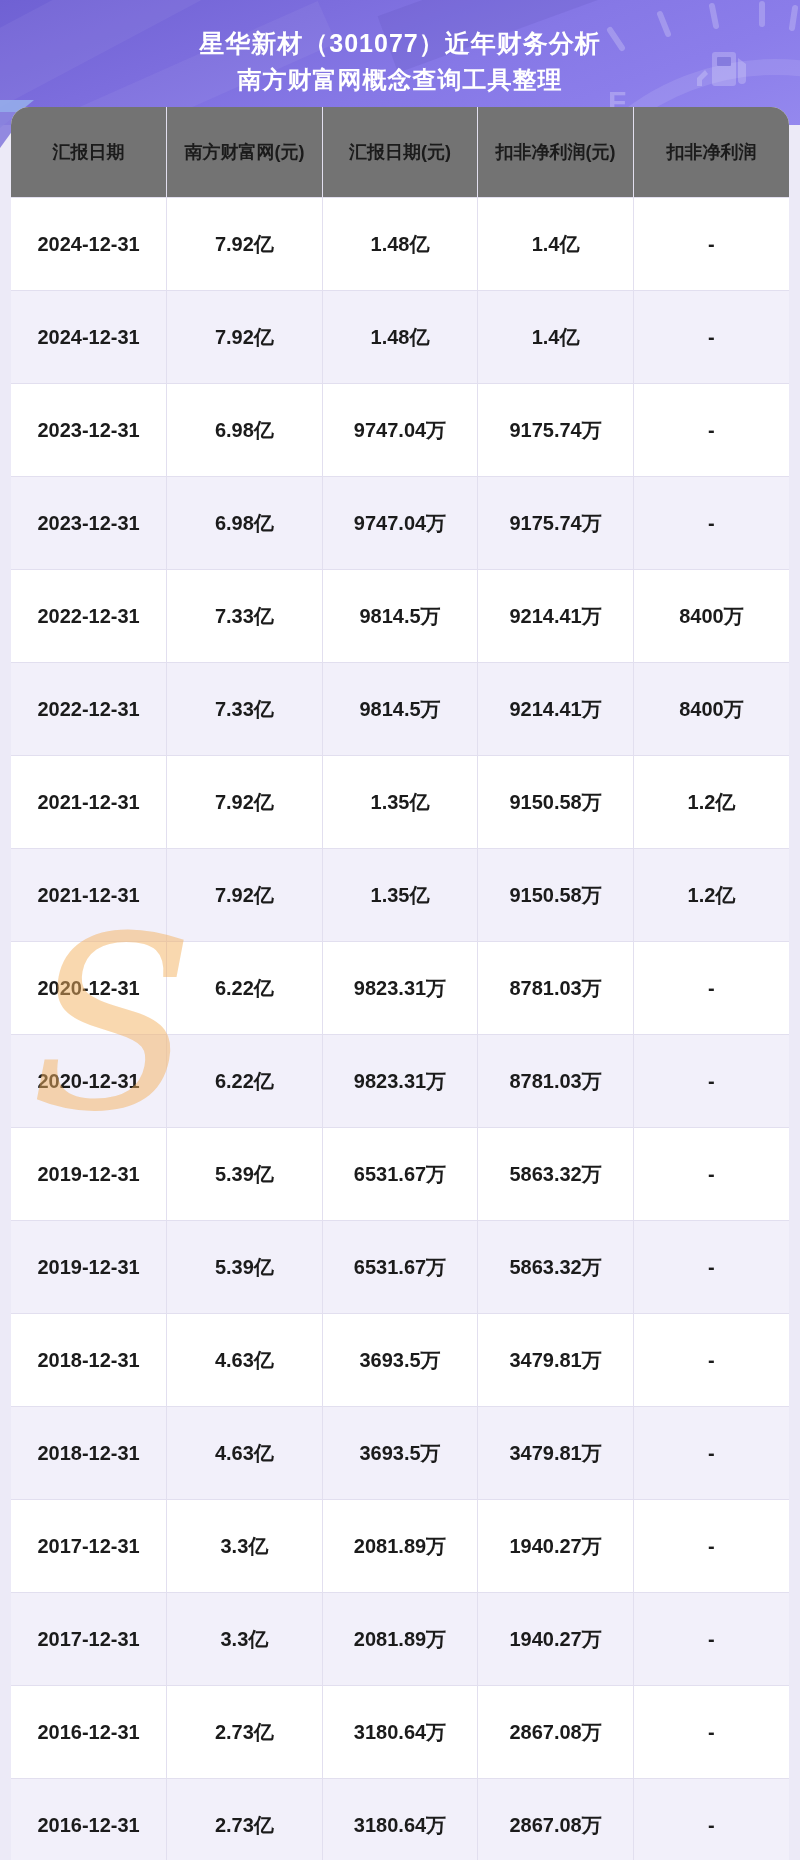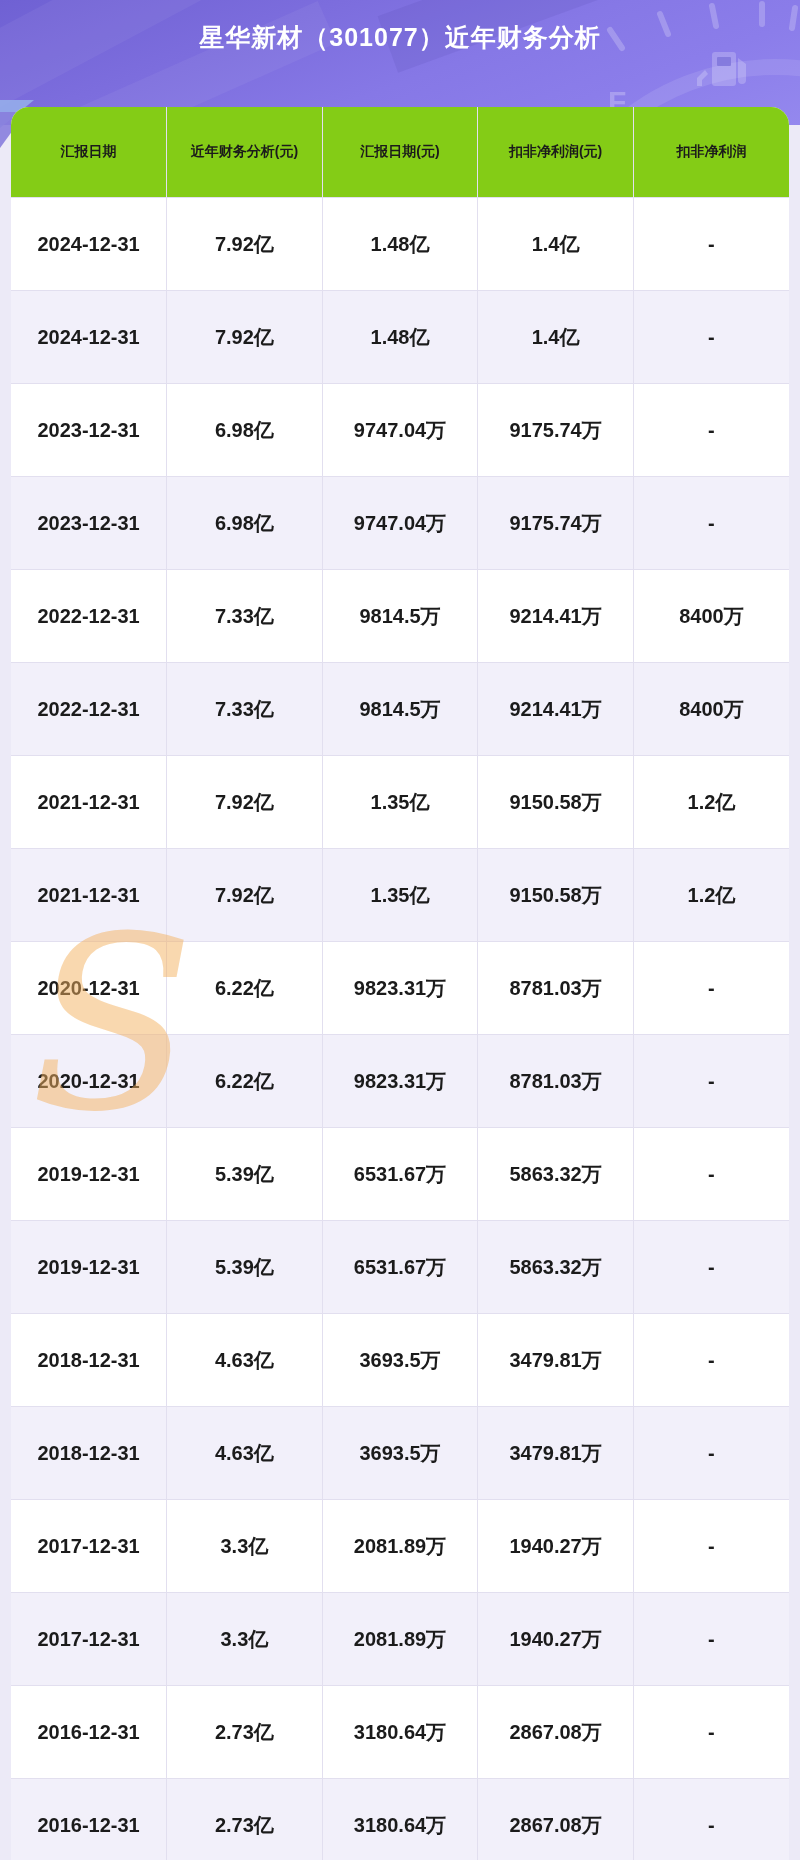--- a/index.html
+++ b/index.html
@@ -28,42 +28,42 @@
   .banner-wedge-purple{
     position:absolute;left:0;top:112px;width:0;height:0;
     border-top:36px solid rgba(136,126,221,0.9);
     border-right:26px solid transparent;
     z-index:0;
   }
   .banner h1,.banner h2{
     position:relative;margin:0;text-align:center;color:#ffffff;
     font-weight:700;letter-spacing:1px;z-index:2;
   }
-  .banner h1{padding-top:22px;font-size:25px;line-height:30px;}
+  .banner h1{padding-top:28px;font-size:25px;line-height:30px;}
   .banner h2{padding-top:8px;font-size:24px;line-height:28px;}
 
   
   .table-wrap{
     position:relative;margin:-18px 11px 0 11px;
     border-radius:18px 18px 4px 4px;
     overflow:hidden;z-index:1;
     background:#ffffff;
   }
   table.fin{
     width:100%;border-collapse:collapse;table-layout:fixed;
     border-style:hidden; 
   }
   table.fin th,table.fin td{
     border:1px solid #E2DFEF;
     text-align:center;vertical-align:middle;
     color:#1B1B1B;
   }
   table.fin thead th{
-    height:88px;background:#84cc16;
-    font-size:14px;font-weight:700;
+    height:88px;background:#737373;
+    font-size:18px;font-weight:700;
   }
   table.fin tbody td{
     height:90px;font-size:20px;font-weight:600;
     background:#ffffff;
   }
   table.fin tbody tr.even td{background:#F2F0FA;}
 
   
   .watermark{position:absolute;left:0;top:0;width:800px;height:1860px;
     pointer-events:none;z-index:3;}
@@ -117,28 +117,29 @@
       <g fill="rgba(255,255,255,0.22)">
         <rect x="712" y="52" width="24" height="34" rx="3"></rect>
         <rect x="717" y="57" width="14" height="9" rx="1" fill="rgba(130,120,220,0.9)"></rect>
         <path d="M738 58 l8 6 v16 a4 4 0 0 1 -8 0 z"></path>
         <path d="M705 70 l-8 8 v8 h5 v-6 l6 -6 z"></path>
       </g>
     </svg>
     <div class="banner-wedge-blue"></div>
     <div class="banner-wedge-purple"></div>
     <h1>星华新材（301077）近年财务分析</h1>
+    <h2>南方财富网概念查询工具整理</h2>
   </header>
 
   <main class="table-wrap">
     <table class="fin">
       <thead>
         <tr>
           <th>汇报日期</th>
-          <th>近年财务分析(元)</th>
+          <th>南方财富网(元)</th>
           <th>汇报日期(元)</th>
           <th>扣非净利润(元)</th>
           <th>扣非净利润</th>
         </tr>
       </thead>
       <tbody>
           <tr>
             <td>2024-12-31</td>
             <td>7.92亿</td>
             <td>1.48亿</td>

